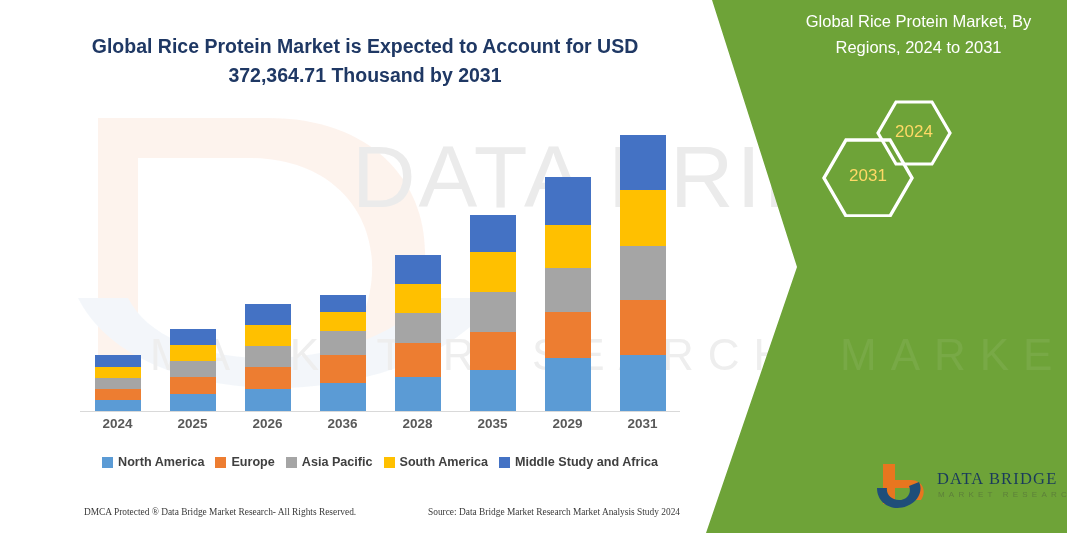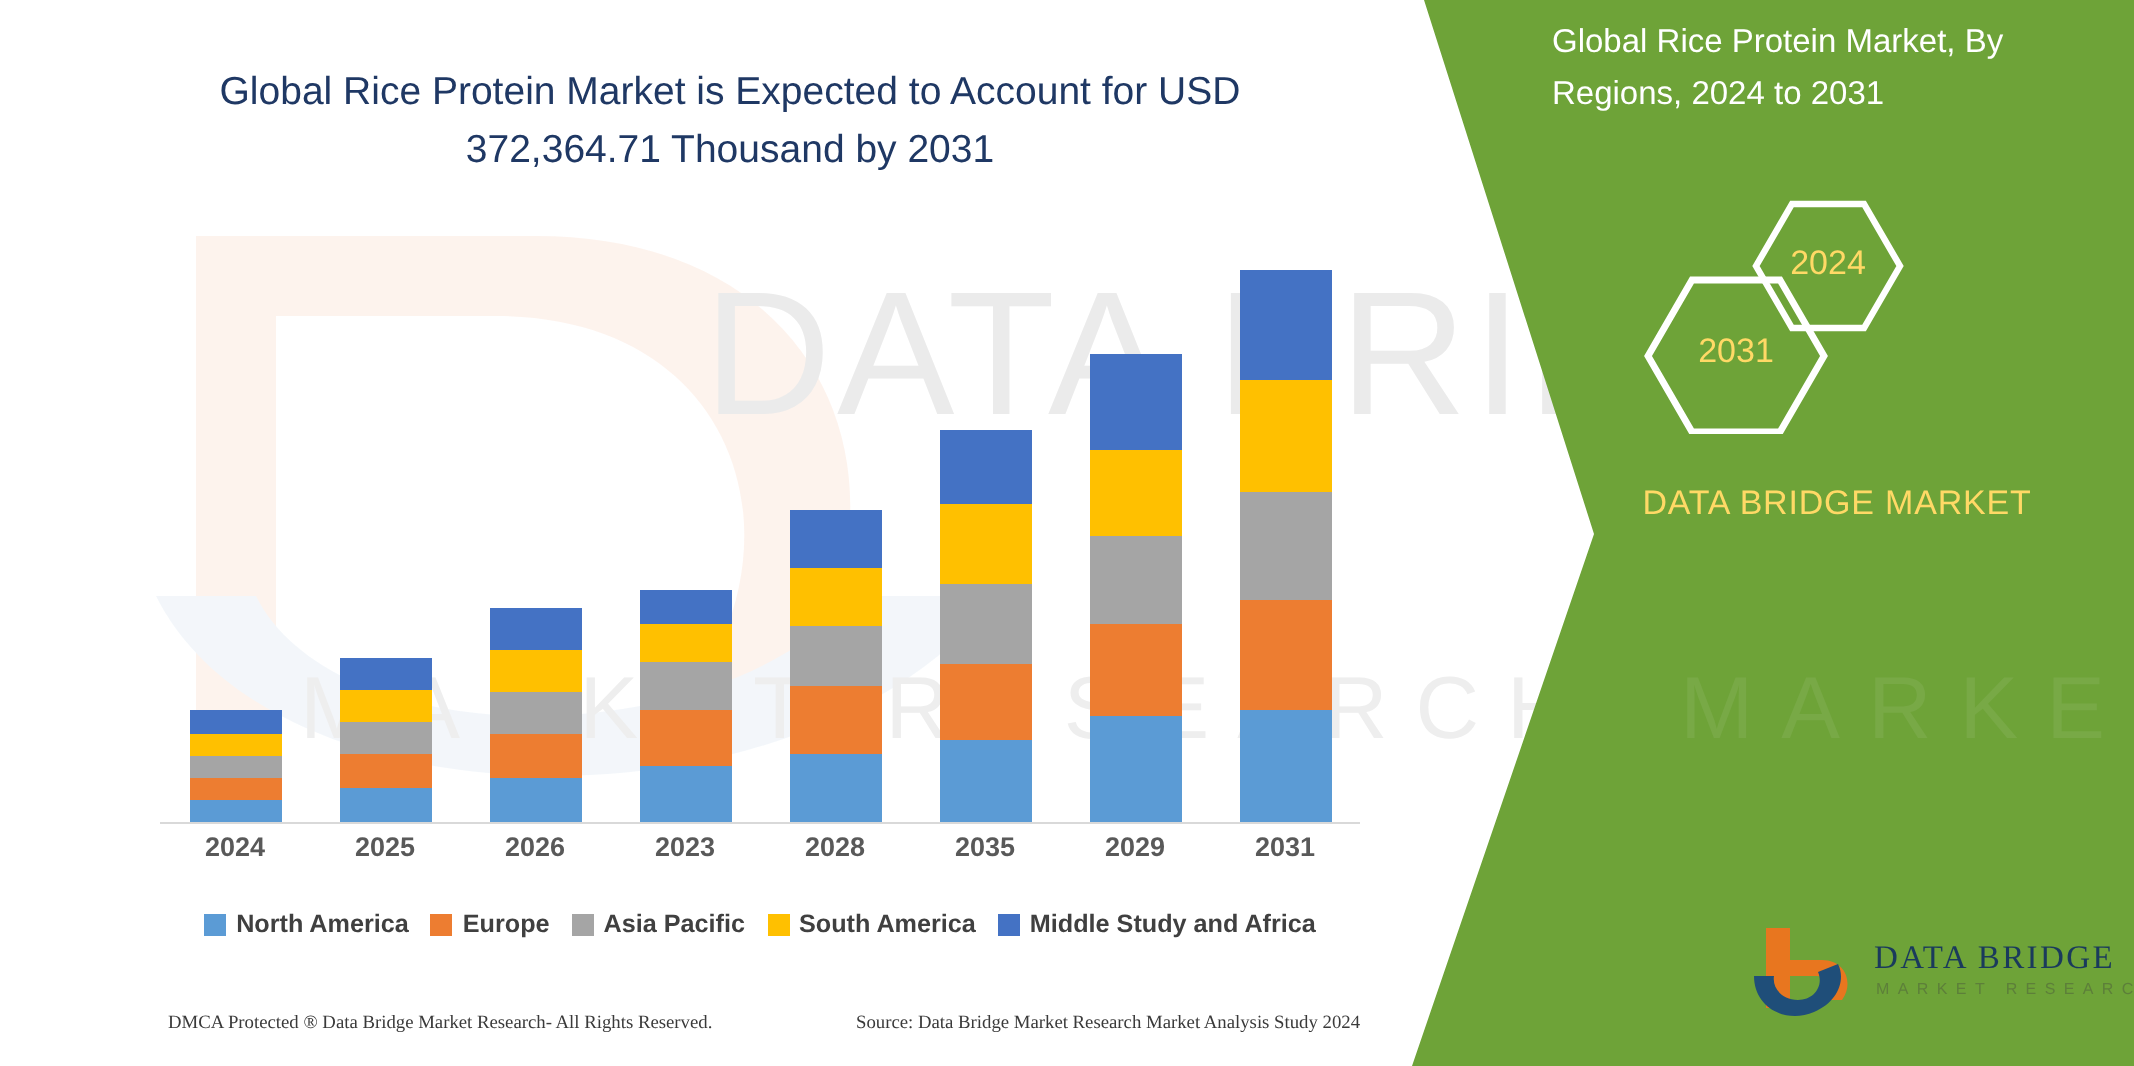--- a/index.html
+++ b/index.html
@@ -22,21 +22,21 @@
     left:150px;top:330px;
     font-size:44px;letter-spacing:14px;
     color:#eeeeee;font-weight:400;white-space:nowrap;
   }
   .wm-logo{left:78px;top:118px;opacity:.42;}
 
   
   .title{
     position:absolute;left:70px;top:32px;width:590px;
     text-align:center;color:#1f3864;
-    font-size:19.5px;line-height:29px;font-weight:400;
+    font-size:19.5px;line-height:29px;font-weight:700;
   }
 
   
   .chart{position:absolute;left:80px;top:120px;width:600px;height:300px;}
   .axis-line{
     position:absolute;left:0;top:291px;width:600px;height:1px;background:#d9d9d9;
   }
   .bars{position:absolute;left:0;top:0;width:600px;height:291px;display:flex;}
   .bar-col{
     flex:1 1 0;height:291px;position:relative;
@@ -77,21 +77,21 @@
     -webkit-clip-path:polygon(22px 0, 377px 0, 377px 533px, 16px 533px, 107px 267px);
     clip-path:polygon(22px 0, 377px 0, 377px 533px, 16px 533px, 107px 267px);
   }
   .panel-wm{
     position:absolute;left:150px;top:330px;
     font-size:44px;letter-spacing:14px;color:rgba(255,255,255,.07);
     white-space:nowrap;pointer-events:none;
   }
   .panel-title{
     position:absolute;left:86px;top:8px;width:285px;
-    text-align:left;color:#ffffff;
+    text-align:center;color:#ffffff;
     font-size:16.5px;line-height:26px;font-weight:400;
   }
   .hex-wrap{position:absolute;left:128px;top:92px;width:210px;height:125px;}
   .hex-label{
     position:absolute;color:#ffd966;font-size:17px;font-weight:400;
     text-align:center;
   }
   .brand{
     position:absolute;left:96px;top:238px;width:265px;
     text-align:center;color:#ffd966;
@@ -196,21 +196,21 @@
             <div class="seg" style="height: 56px; background: rgb(255, 192, 0);"></div>
             <div class="seg" style="height: 55px; background: rgb(68, 114, 196);"></div>
           </div>
         </div>
       </div>
     <div class="axis-line"></div>
     <div class="xlabels" id="xlabels">
         <div class="xlabel">2024</div>
         <div class="xlabel">2025</div>
         <div class="xlabel">2026</div>
-        <div class="xlabel">2023</div>
+        <div class="xlabel">2036</div>
         <div class="xlabel">2028</div>
         <div class="xlabel">2035</div>
         <div class="xlabel">2029</div>
         <div class="xlabel">2031</div>
       </div>
   </div>
 
   <div class="legend" id="legend">
       <div class="legend-item">
         <span class="legend-swatch" style="background: rgb(91, 155, 213);"></span>
@@ -247,21 +247,20 @@
     <div class="hex-wrap">
       <svg width="210" height="125" viewBox="0 0 210 125">
         <polygon points="78,10 114,10 132,41 114,72 78,72 60,41" fill="none" stroke="#ffffff" stroke-width="3.2"></polygon>
         <polygon points="28,48 72,48 94,86 72,124 28,124 6,86" fill="none" stroke="#ffffff" stroke-width="3.4"></polygon>
       </svg>
       <div class="hex-label" style="left:60px;top:30px;width:72px;">2024</div>
       <div class="hex-label" style="left:6px;top:74px;width:88px;">2031</div>
     </div>
 
     <div class="brand">
-      <div>DATA BRIDGE MARKET</div>
     </div>
   </div>
 
   <div class="logo">
     <svg width="58" height="50" viewBox="0 0 58 50">
       <path d="M8 2 L20 2 L20 18 L36 18 C48 18 52 30 46 38 L36 38 C42 32 40 26 33 26 L20 26 L20 42 L8 42 Z" fill="#e8761f"></path>
       <path d="M2 26 C2 42 18 50 32 44 C44 39 48 28 44 20 L34 24 C37 31 32 38 24 38 C16 38 11 32 12 26 Z" fill="#1f4e79"></path>
     </svg>
     <div class="logo-txt1">DATA BRIDGE</div>
     <div class="logo-txt2">MARKET RESEARCH</div>

